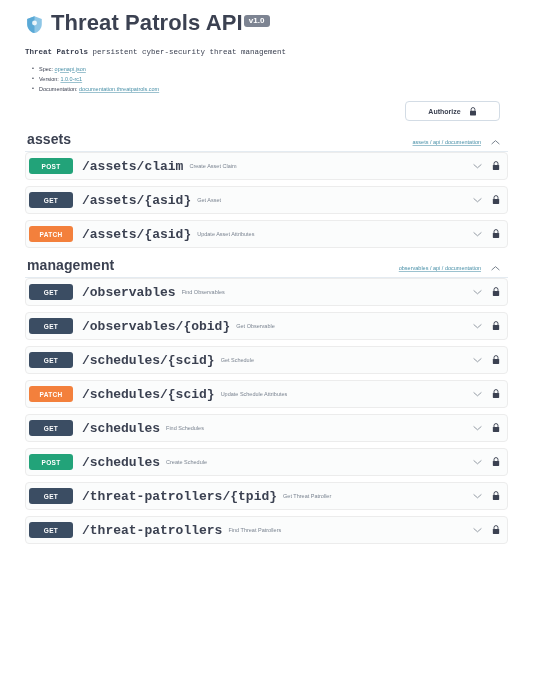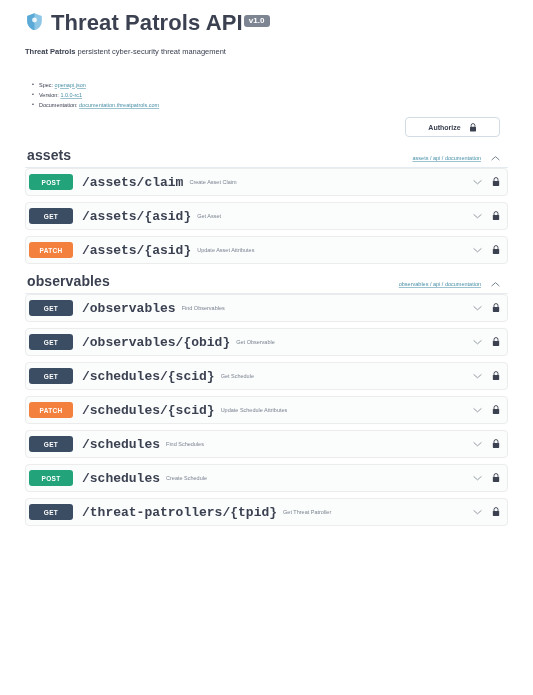--- a/index.html
+++ b/index.html
@@ -18,21 +18,21 @@
     position: relative;
     background: #ffffff;
     padding: 0 25px;
   }
 
   
   .info-block { padding-top: 12px; }
 
   .title-row {
     display: flex;
-    align-items: flex-start;
+    align-items: flex-end;
     gap: 7px;
     margin-bottom: 13px;
   }
 
   .logo-shield { width: 19px; height: 19px; flex: 0 0 auto; display: block; }
 
   .api-title {
     font-size: 22px;
     font-weight: bold;
     color: #3b4151;
@@ -53,21 +53,22 @@
     line-height: 1;
     position: relative;
     top: -7px;
     margin-left: 1px;
   }
 
   .api-description {
     font-size: 7.5px;
     color: #3b4151;
     line-height: 1.4;
-    margin-bottom: 22px;
+    margin-bottom: 6px;
+    font-family: Liberation Mono, monospace;
   }
   .api-description b { font-weight: bold; }
 
   .meta-list { list-style: none; padding-left: 14px; }
   .meta-list li {
     font-size: 5.5px;
     color: #3b4151;
     line-height: 1.85;
     position: relative;
   }
@@ -312,21 +313,21 @@
             </svg>
             <svg class="lock-op" viewBox="0 0 20 24">
               <path d="M5 10V6.5a5 5 0 0110 0V10" fill="none" stroke="#3b4151" stroke-width="2.4"></path>
               <rect x="2" y="10" width="16" height="12.5" rx="1.6" fill="#3b4151"></rect>
             </svg>
           </span>
         </div>
       </div>
       <div class="tag-section">
         <div class="tag-header">
-          <span class="tag-name">observables</span>
+          <span class="tag-name">management</span>
           <span class="tag-right">
             <span class="tag-link">observables / api / documentation</span>
             <svg class="chev-up" viewBox="0 0 20 12">
               <path d="M2 10L10 3l8 7" fill="none" stroke="#6b7682" stroke-width="2" stroke-linecap="round" stroke-linejoin="round"></path>
             </svg>
           </span>
         </div>
         <div class="op-row">
           <span class="method-badge m-get">GET</span>
           <span class="op-path">/observables</span>
@@ -422,16 +423,30 @@
           <span class="op-ctrls">
             <svg class="chev-dn" viewBox="0 0 20 12">
               <path d="M2 3l8 7 8-7" fill="none" stroke="#8a929c" stroke-width="2" stroke-linecap="round" stroke-linejoin="round"></path>
             </svg>
             <svg class="lock-op" viewBox="0 0 20 24">
               <path d="M5 10V6.5a5 5 0 0110 0V10" fill="none" stroke="#3b4151" stroke-width="2.4"></path>
               <rect x="2" y="10" width="16" height="12.5" rx="1.6" fill="#3b4151"></rect>
             </svg>
           </span>
         </div>
+        <div class="op-row">
+          <span class="method-badge m-get">GET</span>
+          <span class="op-path">/threat-patrollers</span>
+          <span class="op-summary">Find Threat Patrollers</span>
+          <span class="op-ctrls">
+            <svg class="chev-dn" viewBox="0 0 20 12">
+              <path d="M2 3l8 7 8-7" fill="none" stroke="#8a929c" stroke-width="2" stroke-linecap="round" stroke-linejoin="round"></path>
+            </svg>
+            <svg class="lock-op" viewBox="0 0 20 24">
+              <path d="M5 10V6.5a5 5 0 0110 0V10" fill="none" stroke="#3b4151" stroke-width="2.4"></path>
+              <rect x="2" y="10" width="16" height="12.5" rx="1.6" fill="#3b4151"></rect>
+            </svg>
+          </span>
+        </div>
       </div>
     </div>
 
 </div>
 
 </body></html>

